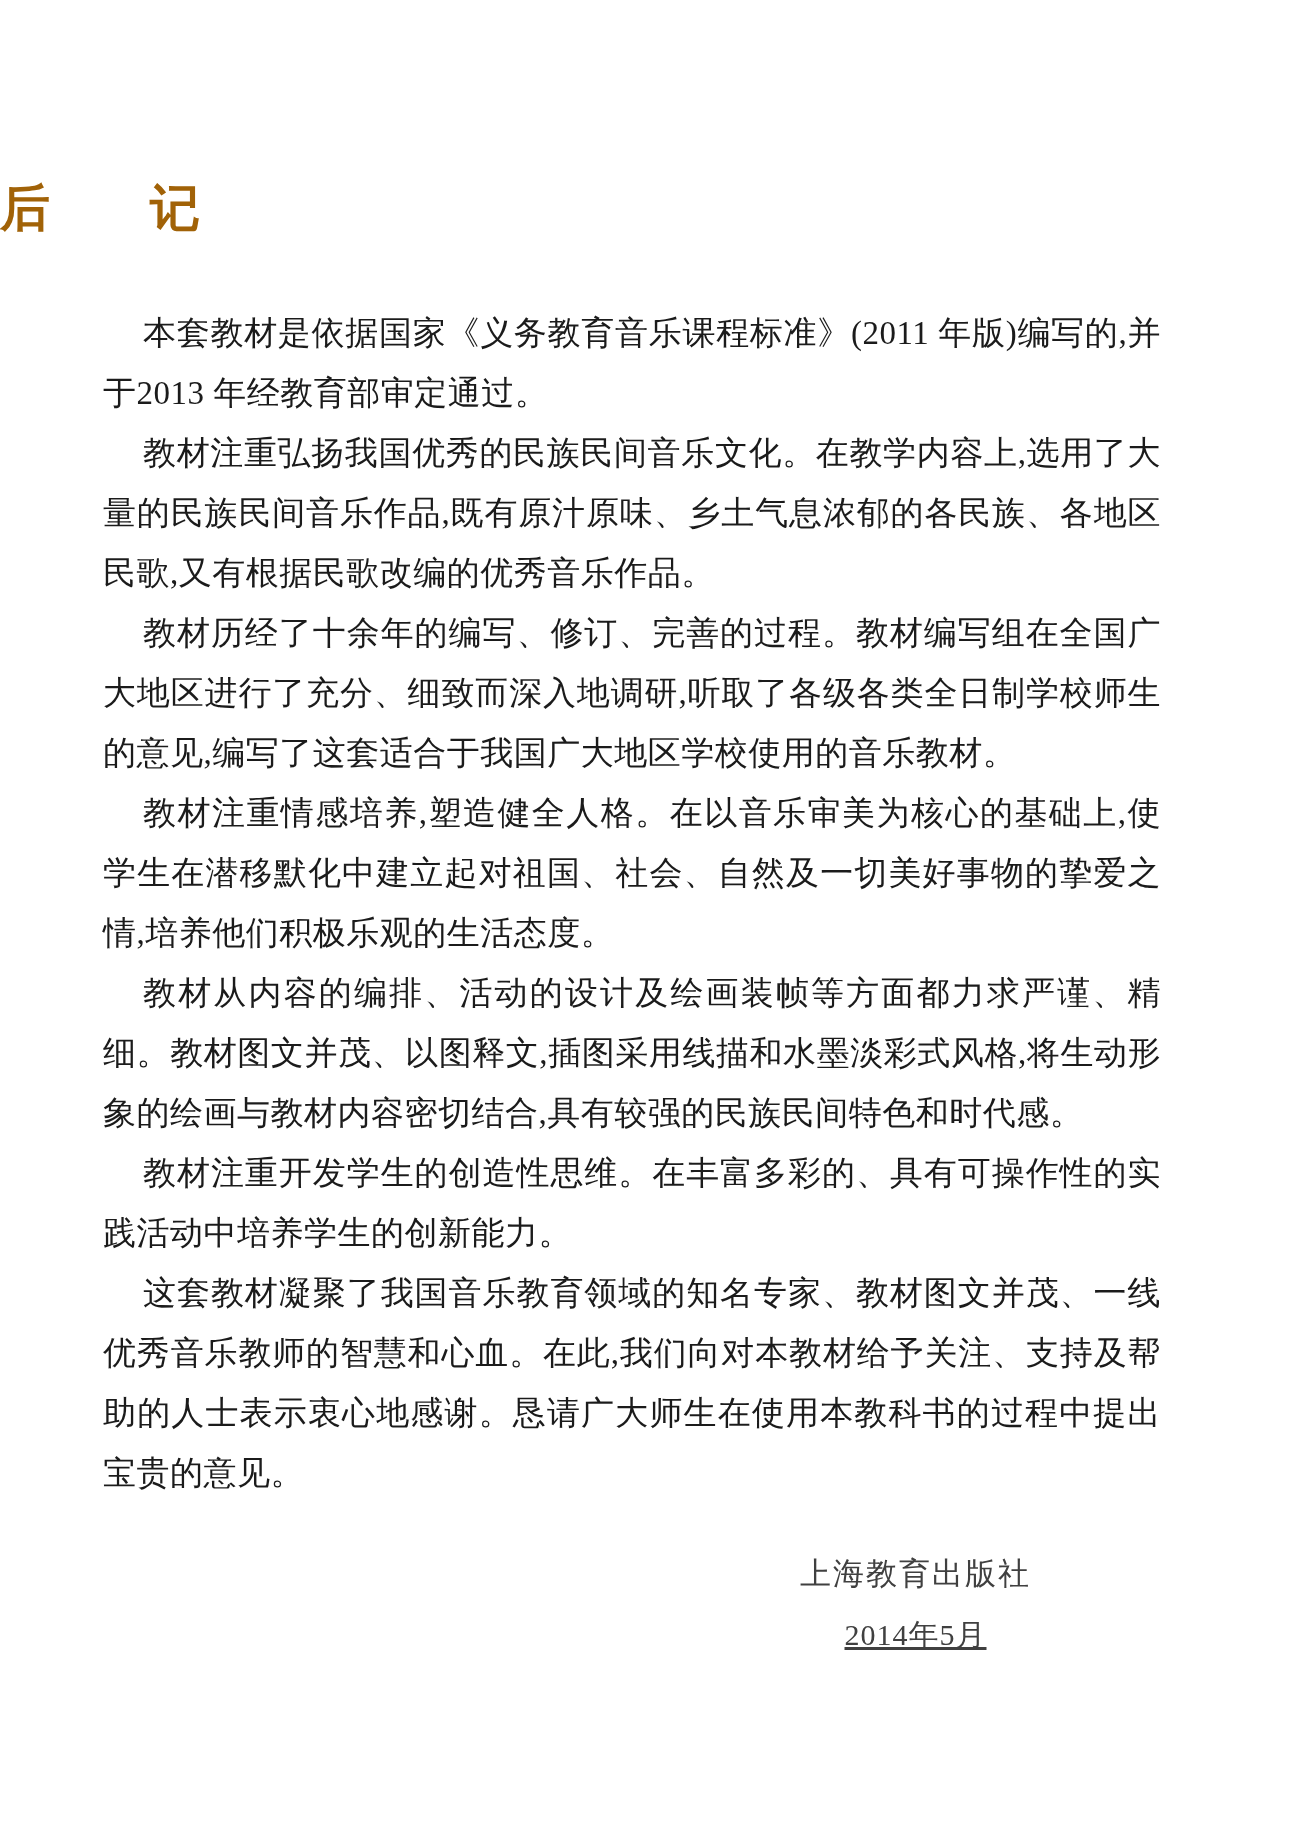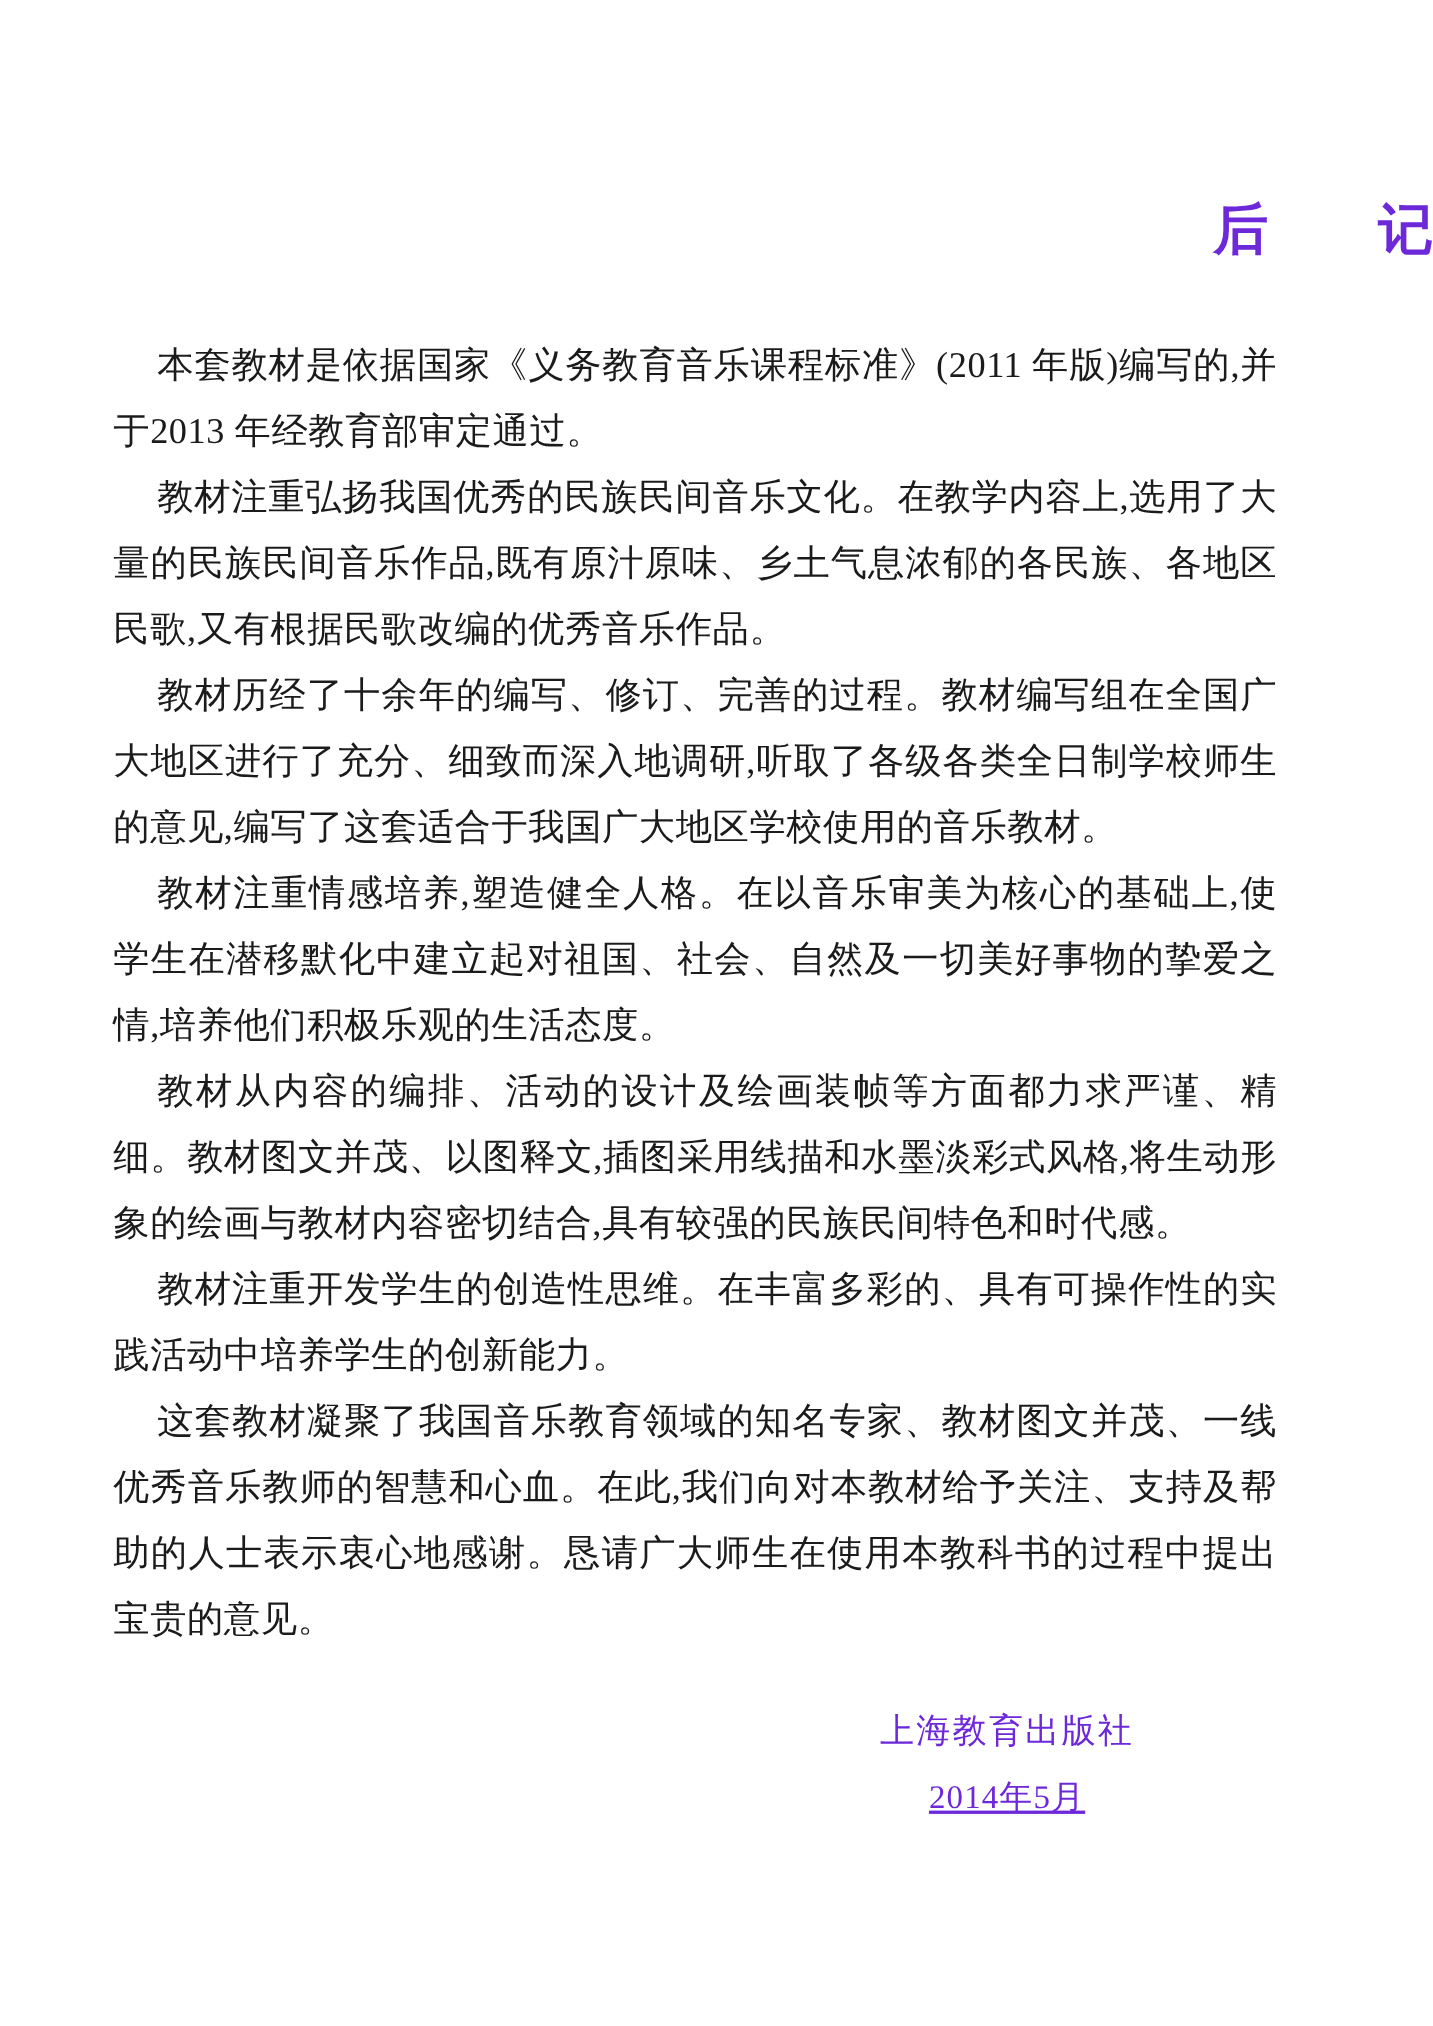--- a/index.html
+++ b/index.html
@@ -15,26 +15,26 @@
     color: #1b1b1b;
     font-family: "Liberation Serif", "DejaVu Serif", serif;
     overflow: hidden;
   }
   .page-title {
     position: absolute;
     top: 178px;
     left: 0;
     width: 100%;
     margin: 0;
-    text-align: right;
+    text-align: left;
     font-family: "DejaVu Sans", "Liberation Sans", sans-serif;
     font-weight: 700;
     font-size: 50px;
     line-height: 60px;
-    color: #6d28d9;
+    color: #a16207;
     white-space: pre;
   }
   .content {
     position: absolute;
     top: 303px;
     left: 103px;
     width: 1058px;
     font-size: 33px;
     line-height: 60px;
     text-align: justify;
@@ -46,21 +46,21 @@
     padding: 0;
     text-indent: 40px;
   }
   .signature {
     position: absolute;
     top: 1543px;
     right: 272px;
     text-align: center;
     font-size: 31px;
     line-height: 61px;
-    color: #6d28d9;
+    color: #404040;
   }
   .signature .publisher {
     letter-spacing: 2px;
   }
   .signature .date {
     font-size: 30px;
     letter-spacing: 1px;
     text-decoration: underline;
   }
 </style>

